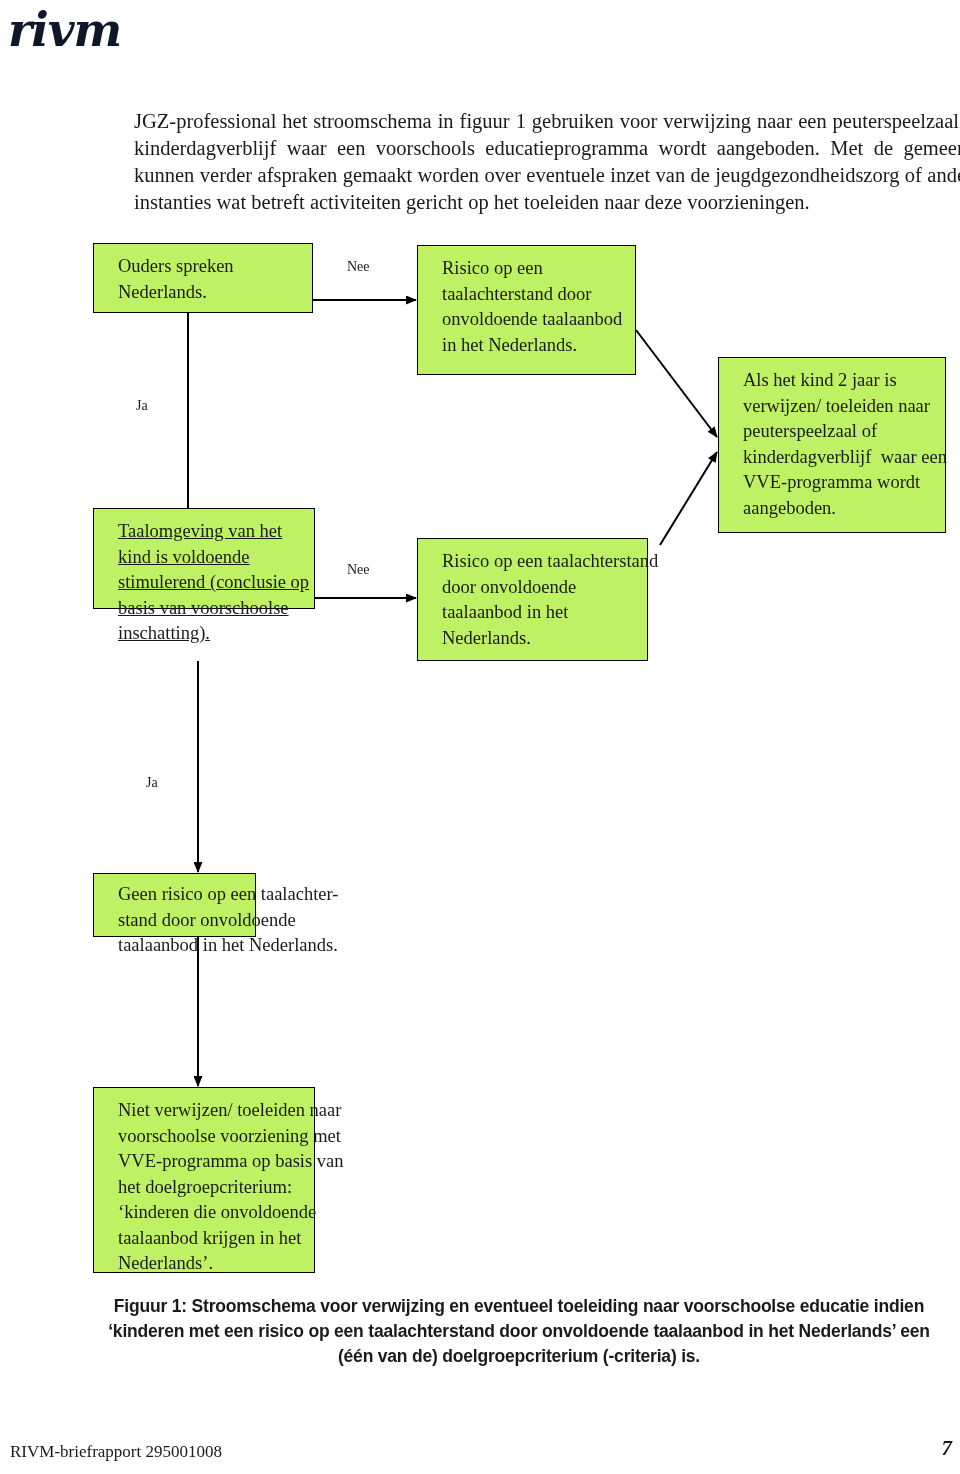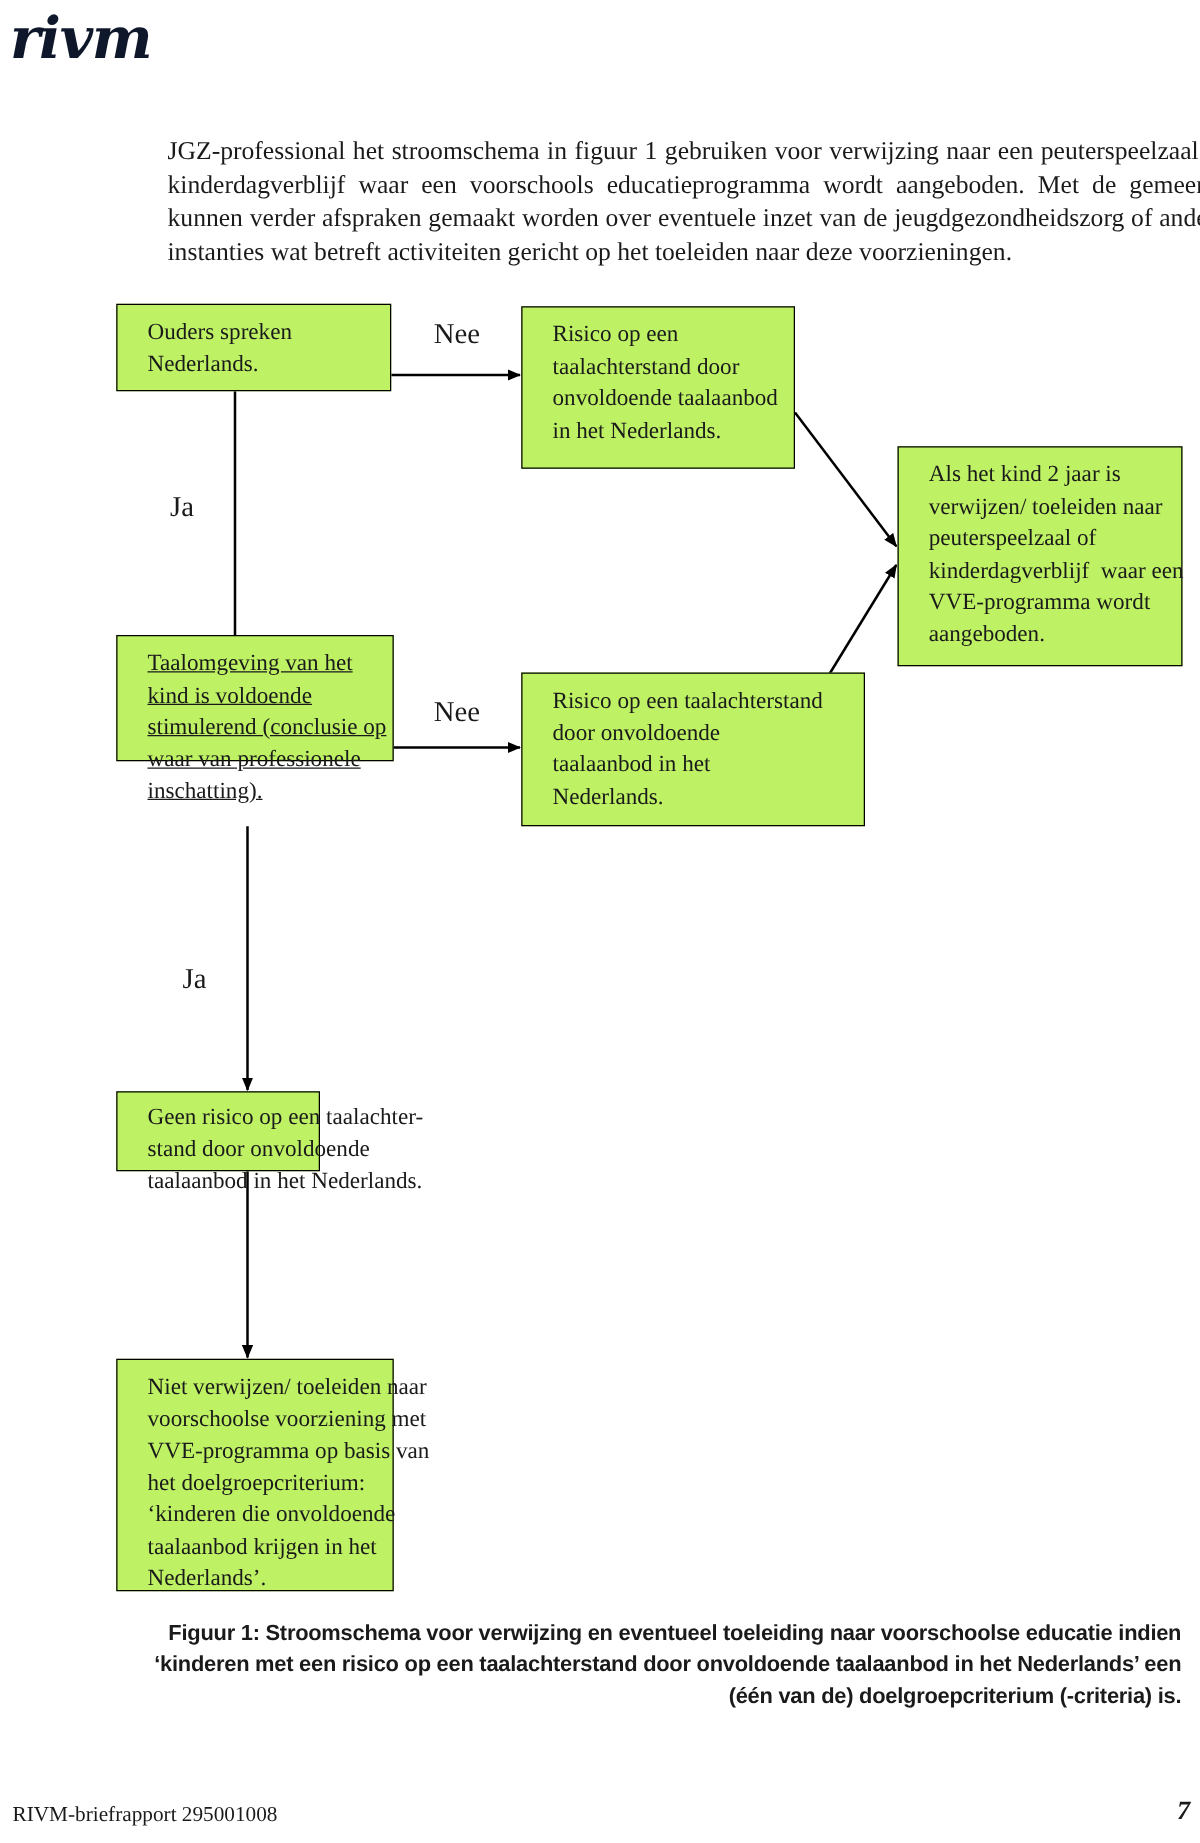--- a/index.html
+++ b/index.html
@@ -64,37 +64,37 @@
     background: #bef264;
     box-sizing: border-box;
     font-size: 18.5px;
     line-height: 25.5px;
     padding: 10px 12px 6px 24px;
   }
   .fbox .ln { display: block; white-space: pre; }
 
   .flabel {
     position: absolute;
-    font-size: 23px;
+    font-size: 14px;
     line-height: 20px;
     background: transparent;
   }
 
   
   #caption {
     position: absolute;
     left: 93px;
     top: 1294px;
     width: 852px;
     font-family: "Liberation Sans", sans-serif;
     font-weight: bold;
     font-size: 17.5px;
     line-height: 25px;
     letter-spacing: -0.2px;
-    text-align: right;
+    text-align: center;
   }
 
   
   #footer-left {
     position: absolute;
     left: 10px;
     top: 1442px;
     font-family: "Liberation Serif", serif;
     font-size: 17px;
   }
@@ -159,25 +159,25 @@
   <span class="ln">peuterspeelzaal of</span>
   <span class="ln">kinderdagverblijf  waar een</span>
   <span class="ln">VVE-programma wordt</span>
   <span class="ln">aangeboden.</span>
 </div>
 
 <div class="fbox" style="left:93px; top:508px; width:222px; height:101px;text-decoration:underline;">
   <span class="ln">Taalomgeving van het</span>
   <span class="ln">kind is voldoende</span>
   <span class="ln">stimulerend (conclusie op</span>
-  <span class="ln">waar van professionele</span>
+  <span class="ln">basis van voorschoolse</span>
   <span class="ln">inschatting).</span>
 </div>
 
-<div class="fbox" style="left:417px; top:538px; width:275px; height:123px;">
+<div class="fbox" style="left:417px; top:538px; width:231px; height:123px;">
   <span class="ln">Risico op een taalachterstand</span>
   <span class="ln">door onvoldoende</span>
   <span class="ln">taalaanbod in het</span>
   <span class="ln">Nederlands.</span>
 </div>
 
 <div class="fbox" style="left:93px; top:873px; width:163px; height:64px; padding-top:8px;">
   <span class="ln">Geen risico op een taalachter-</span>
   <span class="ln">stand door onvoldoende</span>
   <span class="ln">taalaanbod in het Nederlands.</span>

